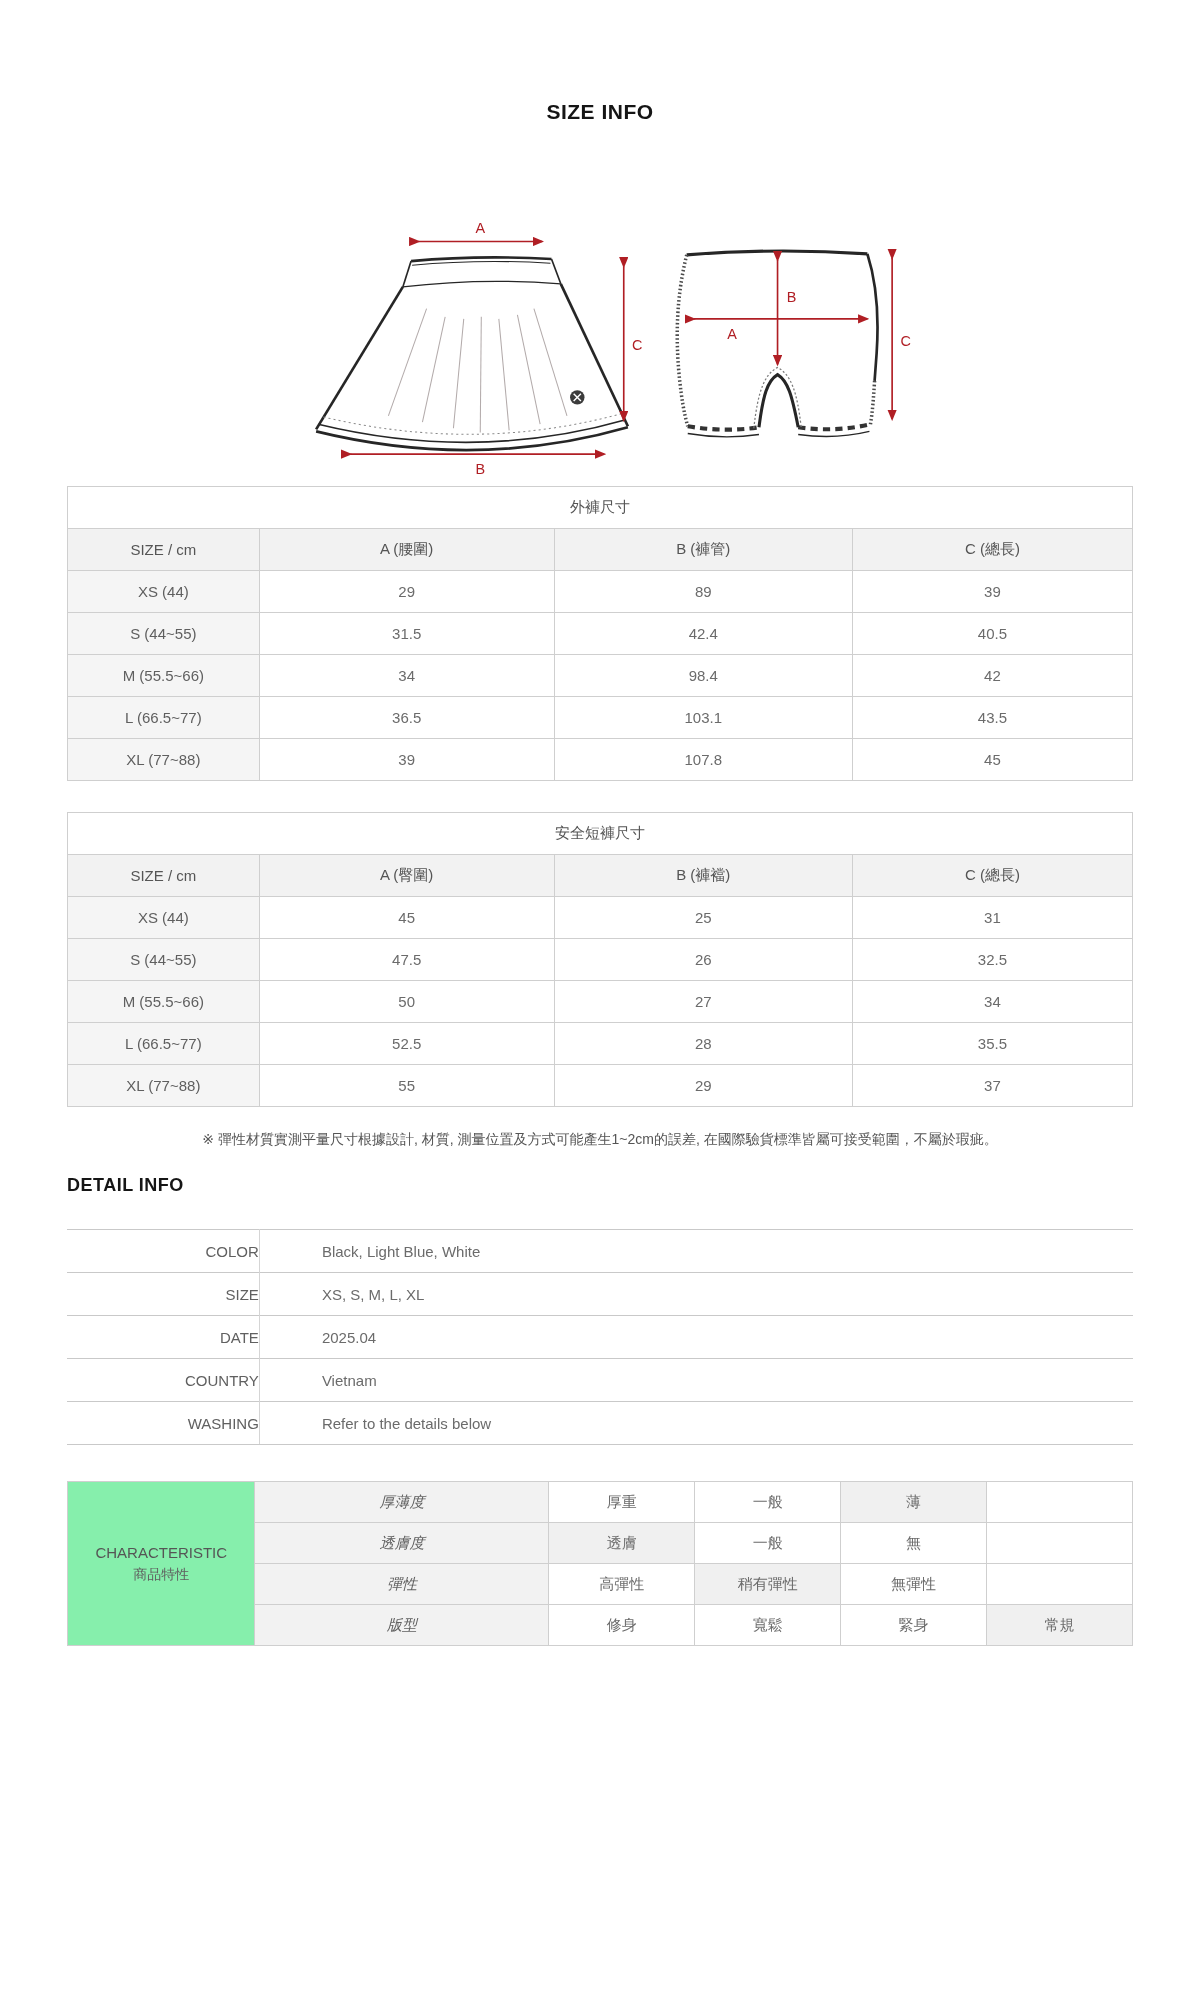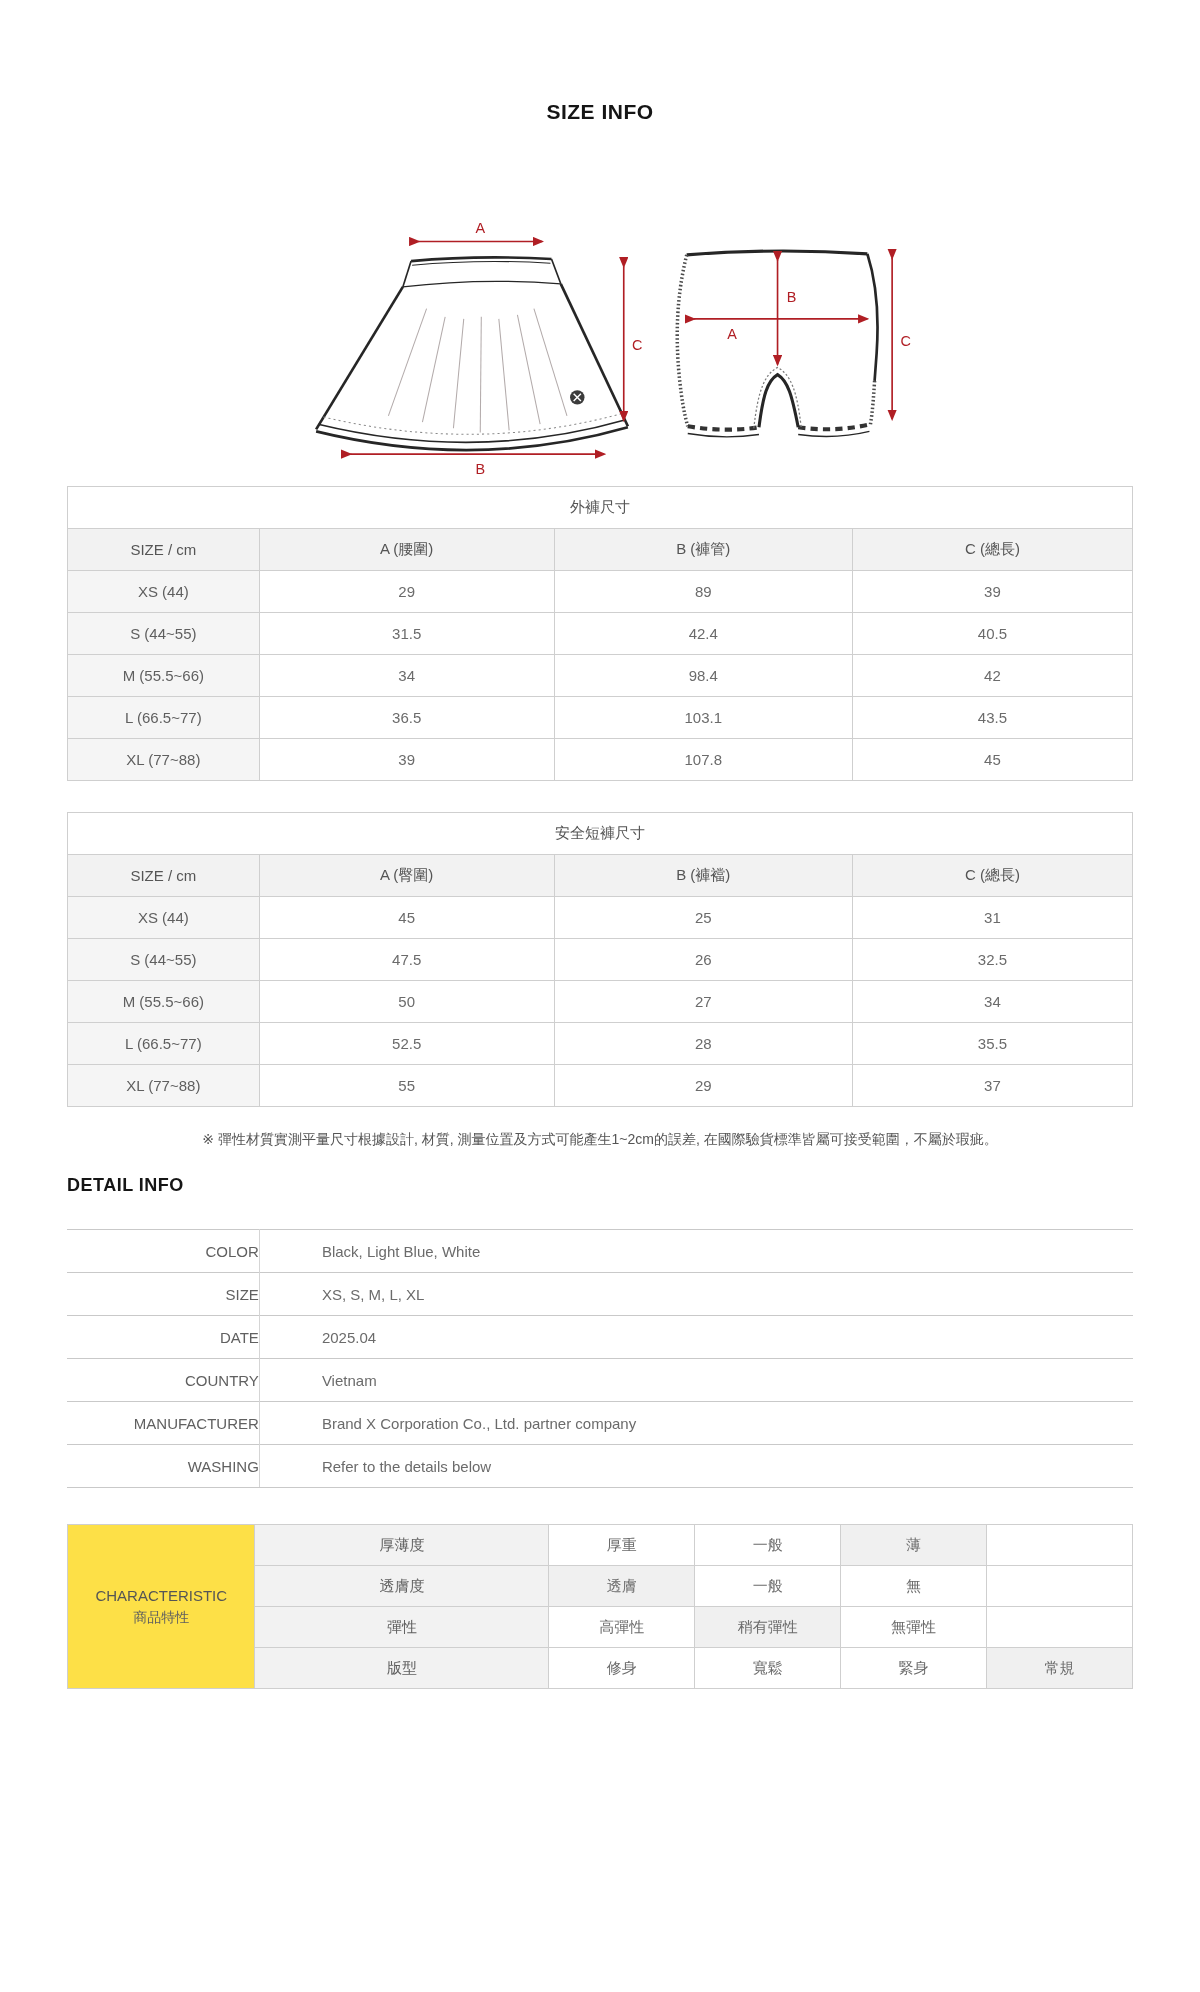--- a/index.html
+++ b/index.html
@@ -81,22 +81,22 @@
   .char-table { margin-top: 36px; }
   .char-table td {
     border: 1px solid #cfcfcf;
     height: 40px;
     padding: 0;
     font-size: 15px;
     color: #6b6b6b;
     text-align: center;
     vertical-align: middle;
   }
-  .char-table td.char-head { width: 17.6%; background: #fde047; }
-  .char-table td.char-attr { width: 27.6%; background: #f2f2f2; color: #5f5f5f; }
+  .char-table td.char-head { width: 17.6%; background: #86efac; }
+  .char-table td.char-attr { width: 27.6%; background: #f2f2f2; color: #5f5f5f; font-style: italic; }
   .char-table td.char-opt { width: 13.7%; background: #ffffff; }
   .char-table td.char-opt.selected { background: #f0f0f0; }
   .char-head-en { font-size: 15px; color: #555; line-height: 1.5; }
   .char-head-zh { font-size: 14px; color: #5f5f5f; line-height: 1.5; }
 </style>
 </head>
 <body>
 
 <div class="container">
 
@@ -288,24 +288,20 @@
         </tr>
         <tr>
           <td class="d-label">DATE</td>
           <td class="d-value">2025.04</td>
         </tr>
         <tr>
           <td class="d-label">COUNTRY</td>
           <td class="d-value">Vietnam</td>
         </tr>
         <tr>
-          <td class="d-label">MANUFACTURER</td>
-          <td class="d-value">Brand X Corporation Co., Ltd. partner company</td>
-        </tr>
-        <tr>
           <td class="d-label">WASHING</td>
           <td class="d-value">Refer to the details below</td>
         </tr>
       </tbody>
   </table>
 
   <table class="char-table">
     <colgroup>
       <col style="width:17.6%">
         <col style="width:27.6%">

